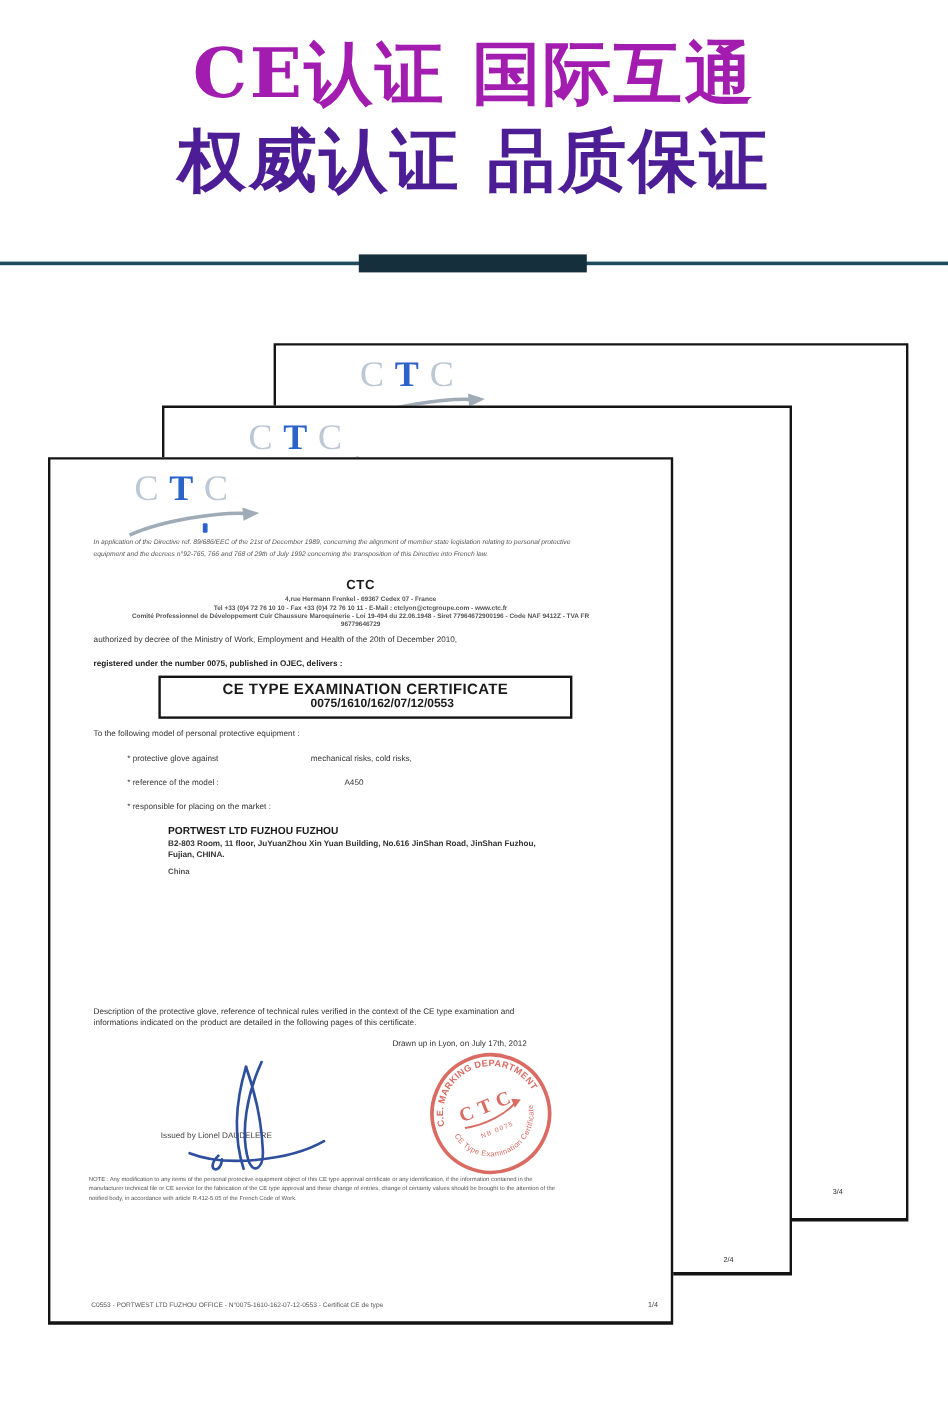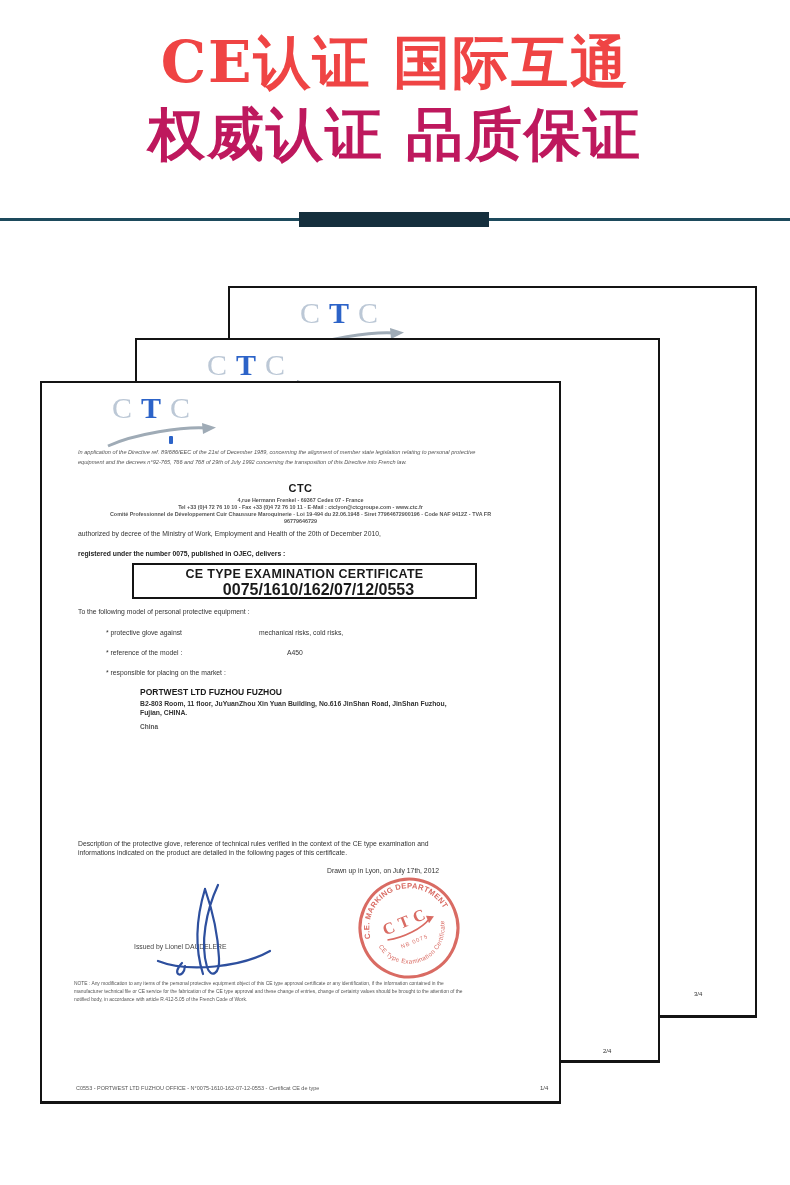--- a/index.html
+++ b/index.html
@@ -2,22 +2,22 @@
 <html><head>
 <meta charset="utf-8">
 <style>
   html,body{margin:0;padding:0;background:#ffffff;}
   body{width:790px;height:1185px;font-family:"Liberation Sans",sans-serif;}
   .canvas{position:relative;width:790px;height:1185px;background:#fff;overflow:hidden;}
 
   
   .header{position:absolute;left:0;top:26px;width:790px;text-align:center;
           font-family:"DejaVu Serif",serif;font-weight:bold;}
-  .h-line1{font-size:57px;line-height:72px;color:#ef4444;letter-spacing:2px;}
-  .h-line2{font-size:57px;line-height:72px;color:#be185d;letter-spacing:2px;}
+  .h-line1{font-size:57px;line-height:72px;color:#a21caf;letter-spacing:2px;}
+  .h-line2{font-size:57px;line-height:72px;color:#4c1d95;letter-spacing:2px;}
 
   
   .divider-line{position:absolute;left:0;top:218px;width:790px;height:3px;background:#1d4a5c;}
   .divider-block{position:absolute;left:299px;top:212px;width:190px;height:15px;background:#152f3d;}
 
   
   .page{position:absolute;background:#fff;border:2px solid #141414;border-bottom-width:3px;box-sizing:border-box;}
   #page-back{left:228px;top:286px;width:529px;height:732px;}
   #page-middle{left:135px;top:338px;width:525px;height:725px;}
   #page-front{left:40px;top:381px;width:521px;height:723px;}
@@ -36,21 +36,21 @@
   
   .c-intro{position:absolute;left:36px;width:452px;font-size:5.6px;font-style:italic;color:#555;}
   .c-center{position:absolute;left:0;width:100%;text-align:center;}
   .org{top:99px;font-size:11px;font-weight:bold;color:#1a1a1a;letter-spacing:0.5px;}
   .addr{font-size:5.4px;font-weight:bold;color:#555;}
   .c-line{position:absolute;left:36px;font-size:6.8px;color:#333;}
   .bold{font-weight:bold;color:#222;}
   .titlebox{position:absolute;left:90px;top:180px;width:345px;height:36px;border:2px solid #141414;
             box-sizing:border-box;text-align:center;padding-top:2px;}
   .titlebox .t1{font-size:12.5px;font-weight:bold;color:#1a1a1a;letter-spacing:0.3px;}
-  .titlebox .t2{font-size:16px;font-weight:bold;color:#1a1a1a;margin-left:28px;}
+  .titlebox .t2{font-size:10px;font-weight:bold;color:#1a1a1a;margin-left:28px;}
   .cert-row{position:absolute;left:64px;width:420px;font-size:6.8px;color:#333;}
   .cert-row .val{position:absolute;top:0;}
   .company{position:absolute;left:98px;top:304px;font-size:8.5px;font-weight:bold;color:#1a1a1a;}
   .caddr{position:absolute;left:98px;width:350px;font-size:6.8px;font-weight:bold;color:#333;}
   .country{position:absolute;left:98px;top:340px;font-size:6.5px;font-weight:bold;color:#555;}
   .drawn{position:absolute;left:285px;top:484px;font-size:6.8px;color:#333;}
   .issued{position:absolute;left:92px;top:560px;font-size:6.8px;color:#444;}
   .sig{position:absolute;left:112px;top:498px;width:122px;height:106px;}
   .stamp{position:absolute;left:314px;top:492px;width:106px;height:106px;transform:rotate(-22deg);opacity:0.88;}
   .st-arc{font-size:7.5px;font-weight:bold;fill:#d4574e;letter-spacing:0.3px;}

